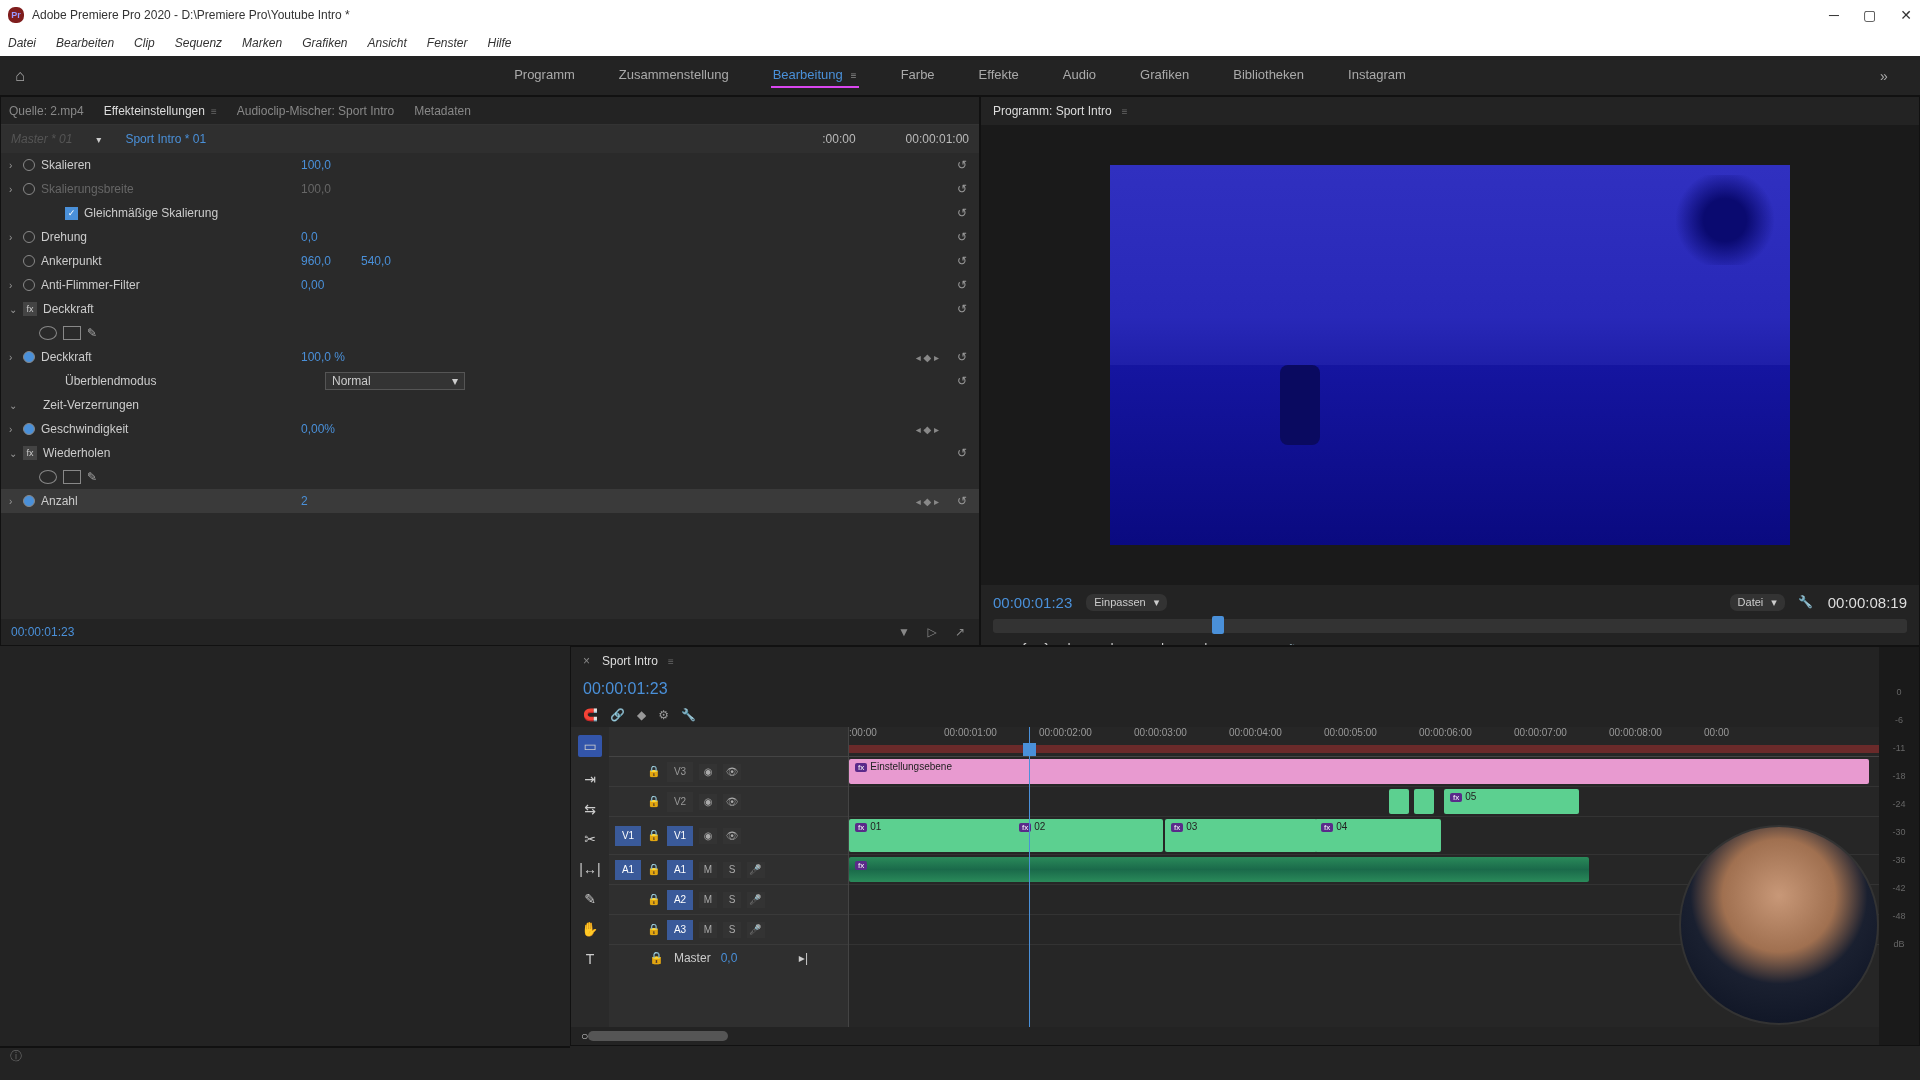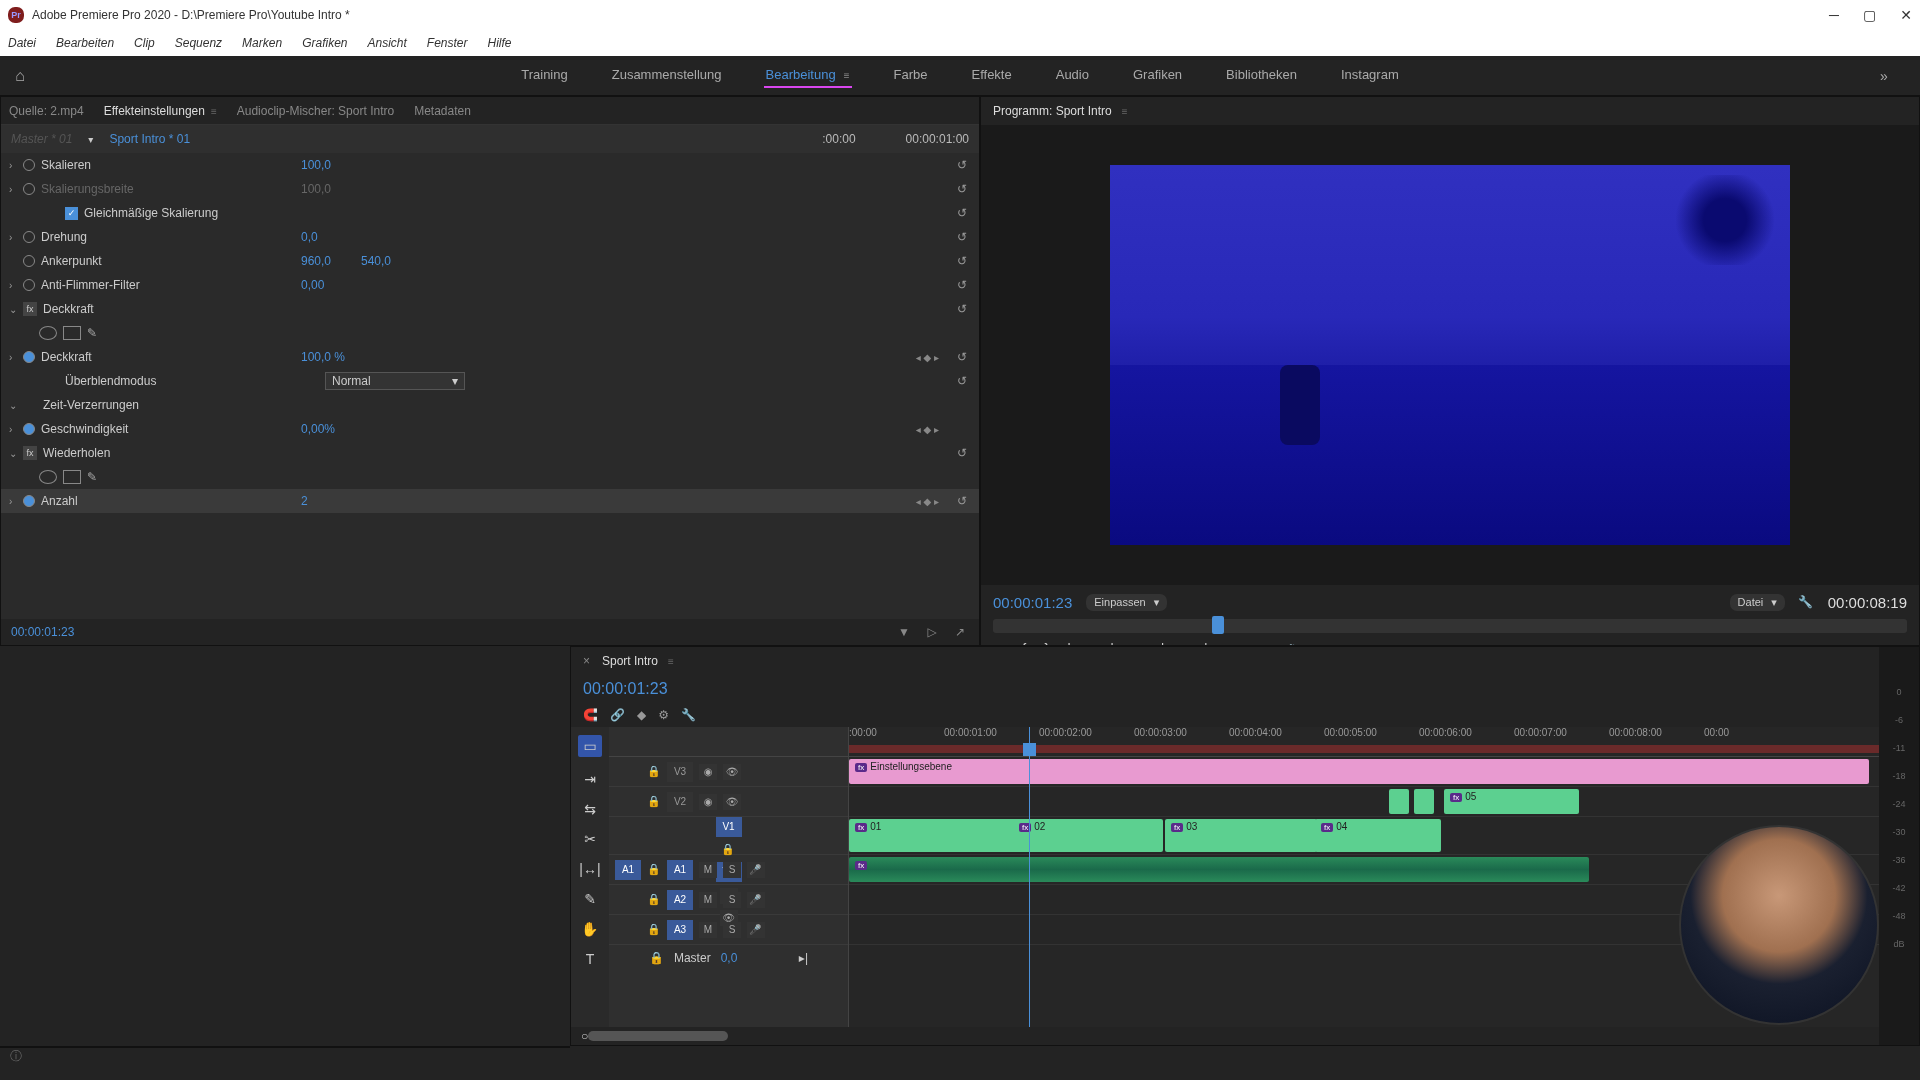--- a/index.html
+++ b/index.html
@@ -17,21 +17,21 @@
 .workspace-bar .ws.active { color:#4a90d9; border-bottom:2px solid #d946ef; }
 .workspace-bar .ws .ham { margin-left:8px; color:#888; font-size:10px; }
 .workspace-bar .ov { width:40px; color:#aaa; font-size:14px; }
 .main-grid { display:grid; grid-template-columns:980px 940px; grid-template-rows:550px 400px; height:950px; }
 .panel { background:#232323; border:1px solid #111; display:flex; flex-direction:column; overflow:hidden; }
 .tabs { height:28px; display:flex; align-items:center; padding:0 8px; gap:20px; border-bottom:1px solid #333; font-size:12px; }
 .tab { color:#888; }
 .tab.active { color:#ddd; }
 .tab .ham { margin-left:6px; color:#666; font-size:10px; }
 
-.ec-head { height:28px; background:#2f2f2f; display:flex; align-items:center; padding:0 10px; gap:16px; }
+.ec-head { height:28px; background:#2f2f2f; display:flex; align-items:center; padding:0 10px; gap:24px; }
 .ec-head .master { color:#555; font-style:italic; }
 .ec-head .arrow { color:#ccc; font-size:10px; }
 .ec-head .seq { color:#4a90d9; }
 .ec-head .tc { display:flex; gap:50px; margin-left:auto; color:#bbb; }
 .ec-list { flex:1; overflow:auto; background:#2a2a2a; }
 .ec-row { display:flex; align-items:center; height:24px; padding:0 8px; position:relative; }
 .ec-row .twist { width:14px; color:#999; font-size:10px; }
 .ec-row .stop { width:12px; height:12px; border:1px solid #888; border-radius:50%; margin-right:6px; }
 .ec-row .name { flex:0 0 260px; color:#ccc; }
 .ec-row.sel { background:#3a3a3a; }
@@ -76,21 +76,21 @@
 .tl-tabs { height:28px; display:flex; align-items:center; padding:0 12px; gap:12px;}
 .tl-head { height:28px; display:flex; align-items:center; padding:0 12px; gap:14px;}
 .tl-head .tc { color:#4a90d9; font-size:16px;}
 .tl-body { flex:1; display:flex;}
 .tl-tools { width:38px; background:#2a2a2a; display:flex; flex-direction:column; align-items:center; gap:14px; padding-top:8px;}
 .tl-tools .t { color:#ccc; font-size:14px;}
 .tl-tools .t.sel { background:#3355aa; padding:3px 5px; border-radius:2px;}
 .tl-trackhead { width:240px; background:#2f2f2f; border-right:1px solid #444;}
 .tl-ruler { height:30px; border-bottom:1px solid #444; display:flex; color:#999; font-size:10px; position:relative;}
 .tl-tr { height:30px; display:flex; align-items:center; gap:6px; padding:0 6px; border-bottom:1px solid #3a3a3a; font-size:11px;}
-.tl-tr.v1 { height:38px;flex-direction:column;}
+.tl-tr.v1 { height:38px;}
 .tl-tr .src { width:26px; height:20px; background:#2a3a5a; color:#8ab0e8; text-align:center; line-height:20px; font-size:10px;}
 .tl-tr .src.sel { background:#3a5a9a; color:#fff;}
 .tl-tr .lock { color:#888; width:14px; }
 .tl-tr .trg { width:26px; height:20px; background:#333; color:#999; text-align:center; line-height:20px; font-size:10px;}
 .tl-tr .trg.sel { background:#3a5a9a; color:#fff;}
 .tl-tr .tb { width:18px; height:16px; background:#333; color:#aaa; text-align:center; font-size:10px; line-height:16px;}
 .tl-tracks { flex:1; position:relative; background:#262626;}
 .tl-tracks .ruler-bg { height:30px; border-bottom:1px solid #444; position:relative;}
 .tl-tracks .ruler-bg .bar { position:absolute; left:0; right:30px; top:18px; height:8px; background:#6a2a2a;}
 .tl-tracks .ph { position:absolute; left:180px; top:0; bottom:0; width:1px; background:#4a90d9;}
@@ -135,21 +135,21 @@
   <span>Marken</span>
   <span>Grafiken</span>
   <span>Ansicht</span>
   <span>Fenster</span>
   <span>Hilfe</span>
 </div>
 
 <div class="workspace-bar">
   <div class="home">⌂</div>
   <div class="wsc">
-    <div class="ws">Training</div>
+    <div class="ws">Programm</div>
     <div class="ws">Zusammenstellung</div>
     <div class="ws active"><span>Bearbeitung</span><span class="ham">≡</span></div>
     <div class="ws">Farbe</div>
     <div class="ws">Effekte</div>
     <div class="ws">Audio</div>
     <div class="ws">Grafiken</div>
     <div class="ws">Bibliotheken</div>
     <div class="ws">Instagram</div>
   </div>
   <div class="ov">»</div>

